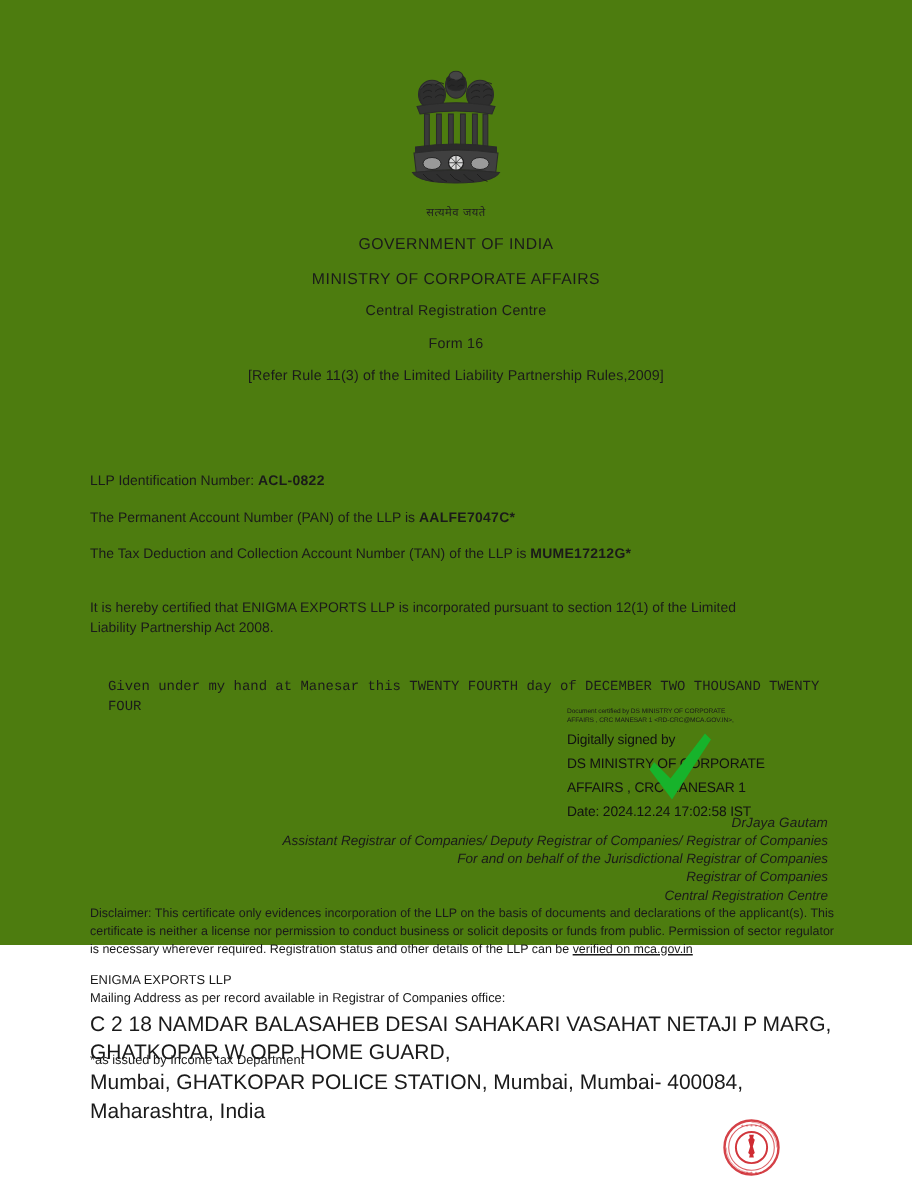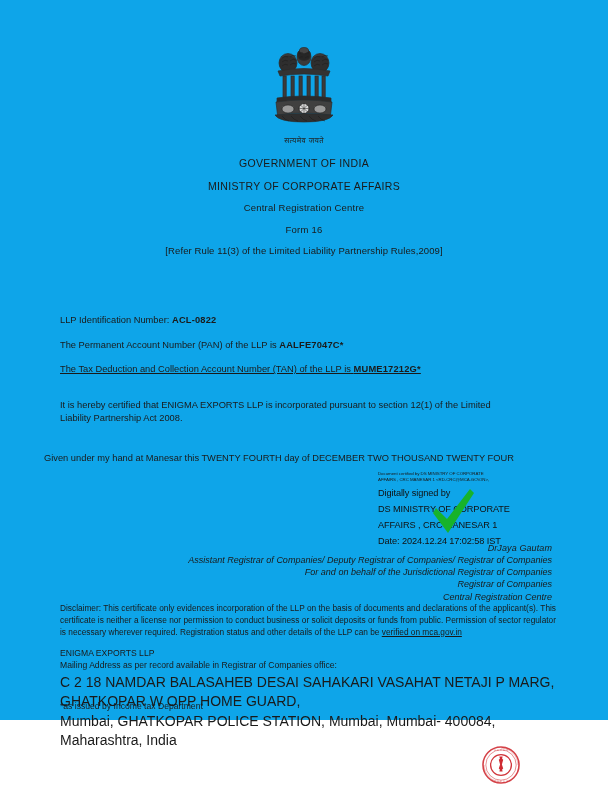--- a/index.html
+++ b/index.html
@@ -12,22 +12,22 @@
     height: 798px;
     position: relative;
     font-family: "Liberation Sans", sans-serif;
     color: #1a1a1a;
     overflow: hidden;
   }
   .page {
     position: absolute;
     left: 0; top: 0;
     width: 608px;
-    height: 720px;
-    background: #0ea5e9;
+    height: 630px;
+    background: #4d7c0f;
   }
 
   
   .emblem-wrap {
     position: absolute;
     left: 0; top: 44px;
     width: 608px;
     text-align: center;
   }
   .emblem-svg { display: inline-block; }
@@ -78,27 +78,27 @@
     letter-spacing: 0.25px;
   }
   .line {
     font-size: 9.3px;
     line-height: 1.35;
     color: #1a1a1a;
   }
 
   .ids { position: absolute; left: 60px; top: 314px; width: 492px; }
   .ids .line { margin-bottom: 12px; }
-  .ids .line:last-child { margin-bottom: 0; text-decoration: underline; }
+  .ids .line:last-child { margin-bottom: 0; }
   .id-val { font-weight: bold; letter-spacing: 0.2px; }
 
   .certified { position: absolute; left: 60px; top: 399px; width: 455px; }
   .certified .line { line-height: 1.45; }
 
-  .given { position: absolute; left: 44px; top: 452px; width: 500px; }
+  .given { position: absolute; left: 72px; top: 452px; width: 500px; font-family: Liberation Mono, monospace; }
 
   
   .sig-block {
     position: absolute;
     left: 378px; top: 471px;
     width: 175px;
   }
   .sig-tiny {
     font-size: 4.4px;
     line-height: 1.32;

